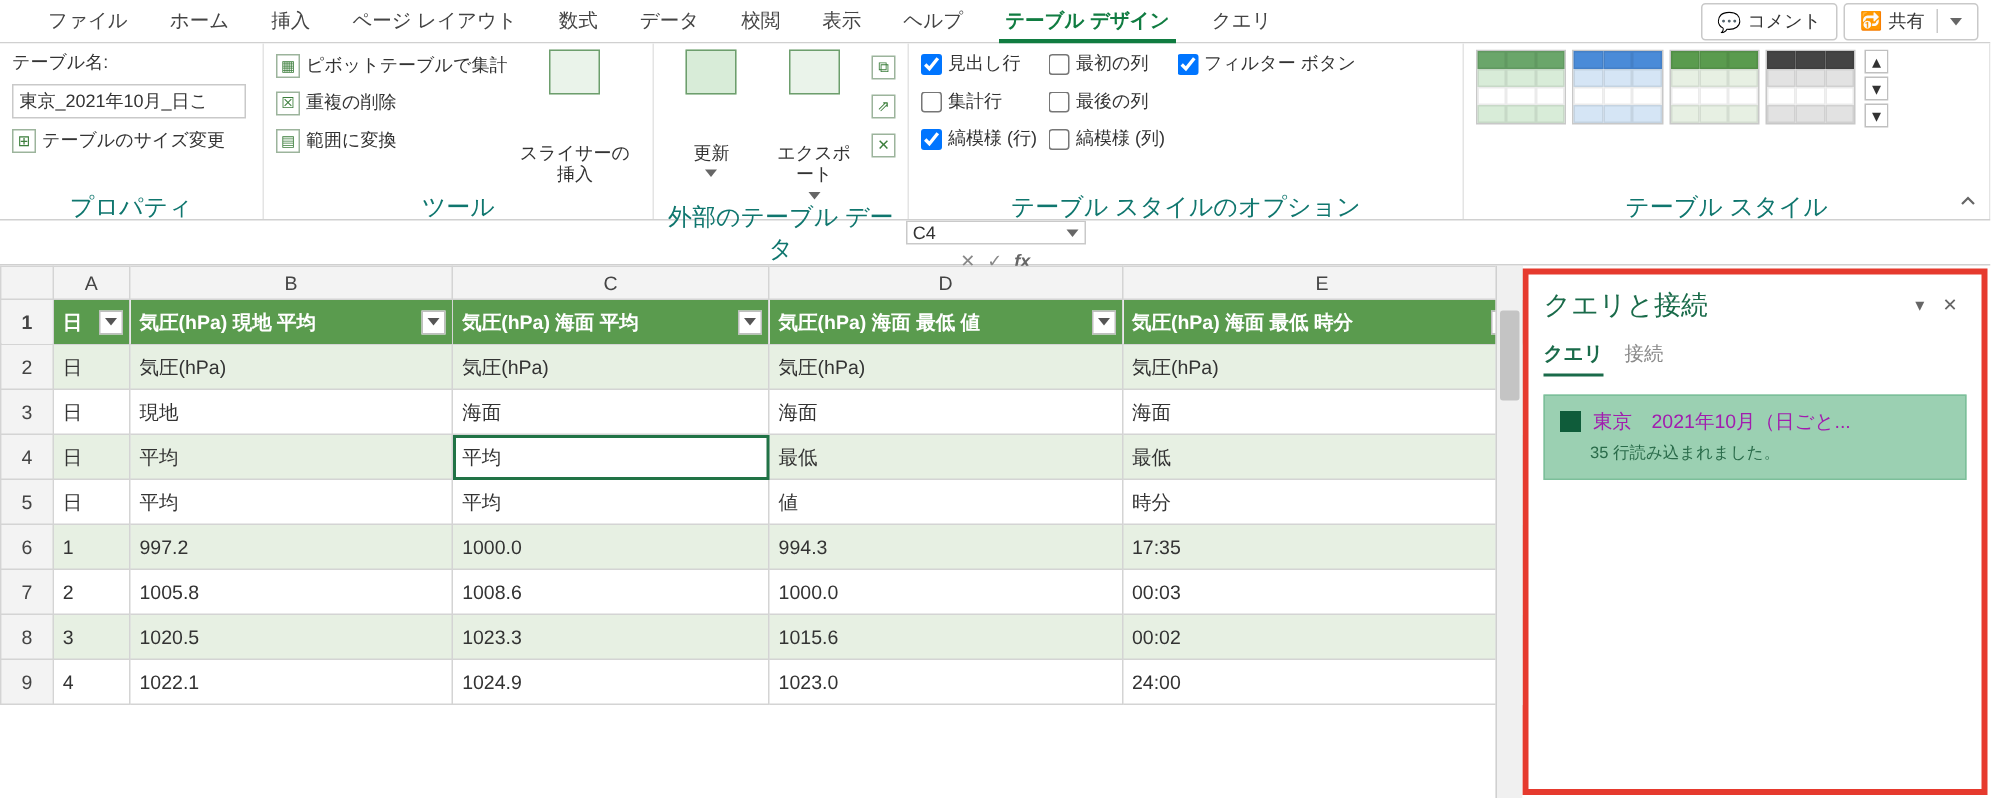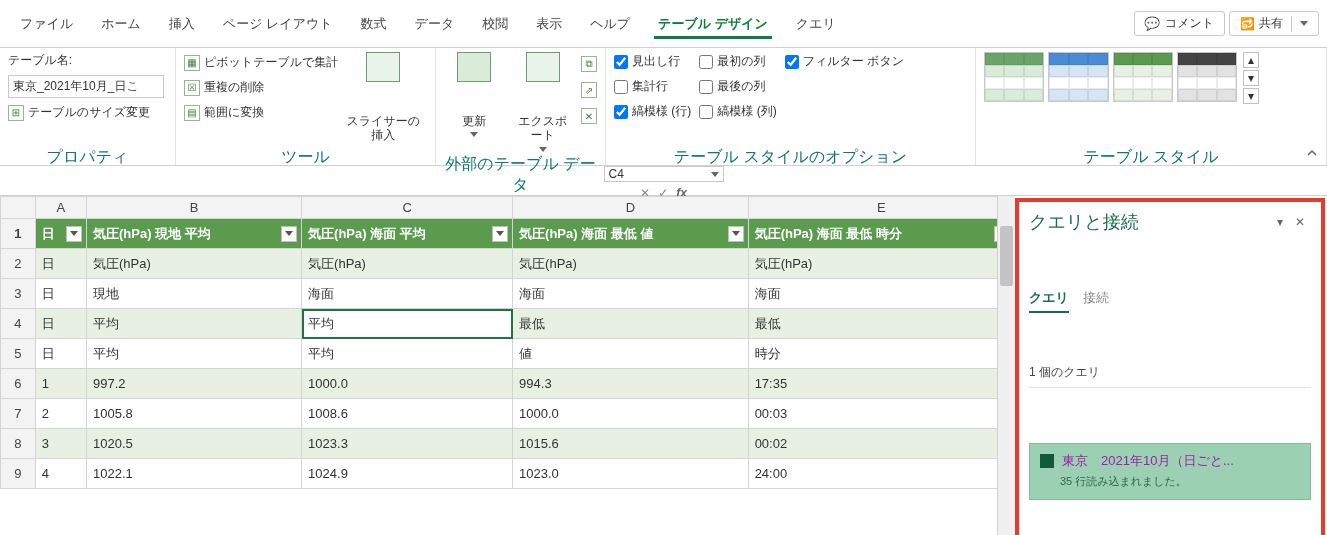--- a/index.html
+++ b/index.html
@@ -10,23 +10,23 @@
     width: 1327px;
     height: 535px;
     overflow: hidden;
     color: #333;
   }
 
   
   .tabs-row {
     display: flex;
     align-items: center;
-    height: 48px;
+    height: 29px;
     border-bottom: 1px solid #d0d0d0;
-    padding-left: 6px;
+    padding-left: 18px;
     background: #fff;
   }
   .tab {
     padding: 0 14px;
     height: 32px;
     line-height: 32px;
     font-size: 13px;
     color: #444;
     cursor: pointer;
   }
@@ -221,21 +221,20 @@
   }
 
   
   .pane {
     width:310px;
     border:4px solid #e63a2e;
     padding:8px 10px;
     background:#fff;
     display:flex; flex-direction:column;
     margin:2px 2px 2px 0;
-    gap:43px;
   }
   .pane-head { display:flex; align-items:center; }
   .pane-title { font-size:18px; color:#1a6b4a; font-weight:500; flex:1; }
   .pane-head .icon { color:#666; padding:0 6px; cursor:pointer; }
   .pane-tabs { display:flex; gap:14px; margin-top:12px; font-size:13px; }
   .pane-tab { color:#8a8a8a; padding-bottom:4px; cursor:pointer; }
   .pane-tab.active { color:#1a6b4a; border-bottom:2px solid #1a6b4a; font-weight:600; }
   .pane-count { margin-top:8px; color:#444; font-size:12px; border-bottom:1px solid #e0e0e0; padding-bottom:6px; }
   .query-item {
     margin-top:12px;
@@ -624,21 +623,20 @@
   <div class="pane">
     <div class="pane-head">
       <div class="pane-title">クエリと接続</div>
       <span class="icon">▾</span>
       <span class="icon">✕</span>
     </div>
     <div class="pane-tabs">
       <div class="pane-tab active">クエリ</div>
       <div class="pane-tab">接続</div>
     </div>
-    <div class="pane-count">1 個のクエリ</div>
     <div class="query-item">
       <div class="query-item-top">
         <span class="tbl-ico"></span>
         <span class="query-item-title">東京　2021年10月（日ごと...</span>
       </div>
       <div class="query-item-sub">35 行読み込まれました。</div>
     </div>
   </div>
 </div>
 

